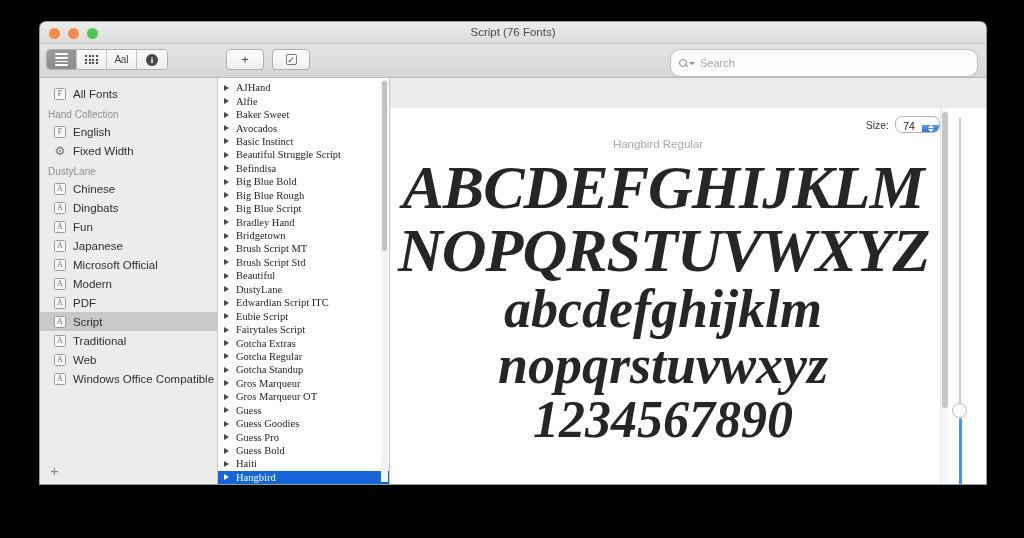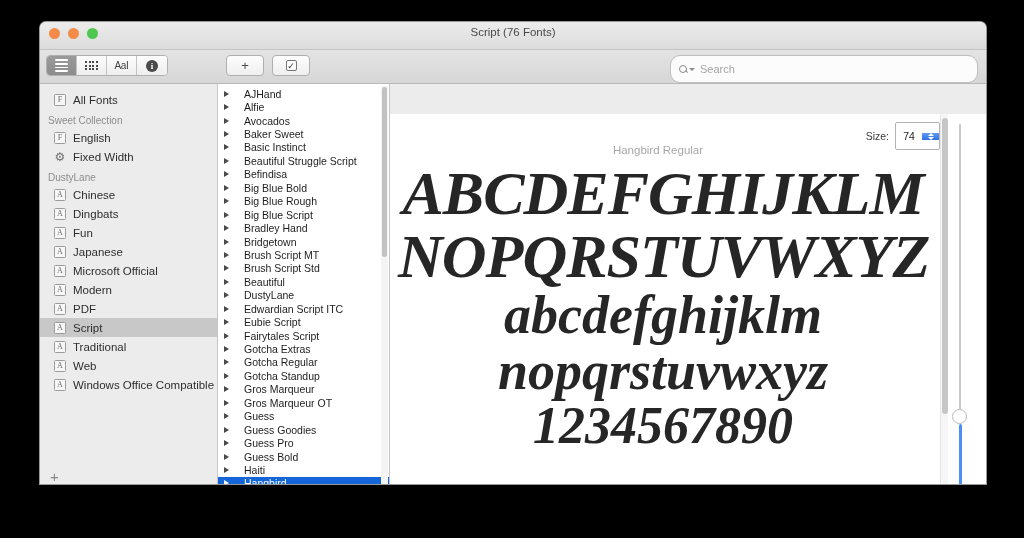--- a/index.html
+++ b/index.html
@@ -16,21 +16,21 @@
     position: absolute; left: 40px; top: 22px;
     width: 946px; height: 462px;
     background: #ececec;
     border-radius: 6px 6px 0 0;
     overflow: hidden;
     box-shadow: 0 0 0 1px #9a9a9a;
   }
 
   
   #titlebar {
-    position: relative; height: 28px;
+    position: relative; height: 22px;
     background: linear-gradient(#ececec, #dcdcdc);
     border-bottom: 1px solid #c4c4c4;
   }
   .lights { position: absolute; left: 9px; top: 6px; display: flex; gap: 8px; }
   .light { width: 11px; height: 11px; border-radius: 50%; }
   .light.close { background: #f58b48; }
   .light.min   { background: #f58b48; }
   .light.zoom  { background: #4fc64f; }
   #win-title {
     position: absolute; left: 0; right: 0; top: 4px;
@@ -145,23 +145,23 @@
     font-size: 15px; color: #8a8a8a; line-height: 1;
   }
 
   
   #fontlist {
     width: 172px; background: #fff;
     border-right: 1px solid #c6c6c6;
     position: relative; overflow: hidden; padding-top: 3px;
   }
   .font-row {
-    display: flex; align-items: center; gap: 15px;
+    display: flex; align-items: center; gap: 7px;
     height: 13.45px; padding-left: 6px;
-    font-size: 10.5px; color: #1d1d1d; white-space: nowrap;
+    font-size: 10.5px; color: #1d1d1d; white-space: nowrap; font-family: Liberation Serif, serif;
   }
   .font-row.selected { background: #1466d8; color: #fff; }
   .tri {
     width: 0; height: 0; flex: 0 0 auto;
     border-top: 3.4px solid transparent; border-bottom: 3.4px solid transparent;
     border-left: 5px solid #4a4a4a;
   }
   .font-row.selected .tri { border-left-color: #fff; }
 
   
@@ -175,22 +175,22 @@
   }
 
   
   #preview { flex: 1; background: #fff; position: relative; overflow: hidden; margin-top: 30px; }
   #size-bar {
     position: absolute; right: 46px; top: 8px;
     display: flex; align-items: center; gap: 6px;
   }
   #size-label { font-size: 10.5px; color: #3a3a3a; }
   #size-box {
-    display: flex; align-items: center; height: 28px;
-    border: 1px solid #b4b4b4; border-radius: 2px; overflow: hidden;
+    display: flex; align-items: flex-end; height: 17px;
+    border: 1px solid #b4b4b4; border-radius: 7px; overflow: hidden;
     background: #fff;
   }
   #size-value {
     width: 26px; font-size: 10.5px; color: #1d1d1d;
     display: flex; align-items: center; justify-content: center;
   }
   #size-stepper {
     width: 17px; background: linear-gradient(#5e9cf5, #2f72e3);
     display: flex; flex-direction: column; align-items: center; justify-content: center;
     gap: 1px;
@@ -304,21 +304,21 @@
     </div>
 
     <div id="body">
 
       <div id="sidebar">
         <div id="sidebar-groups">
             <div class="side-item">
               <span class="sq-icon">F</span>
               <span>All Fonts</span>
             </div>
-            <div class="side-head">Sweet Collection</div>
+            <div class="side-head">Hand Collection</div>
             <div class="side-item">
               <span class="sq-icon">F</span>
               <span>English</span>
             </div>
             <div class="side-item">
               <span class="gear-icon">⚙</span>
               <span>Fixed Width</span>
             </div>
             <div class="side-head">DustyLane</div>
             <div class="side-item">
@@ -374,25 +374,25 @@
             <div class="font-row">
               <span class="tri"></span>
               <span>AJHand</span>
             </div>
             <div class="font-row">
               <span class="tri"></span>
               <span>Alfie</span>
             </div>
             <div class="font-row">
               <span class="tri"></span>
+              <span>Baker Sweet</span>
+            </div>
+            <div class="font-row">
+              <span class="tri"></span>
               <span>Avocados</span>
-            </div>
-            <div class="font-row">
-              <span class="tri"></span>
-              <span>Baker Sweet</span>
             </div>
             <div class="font-row">
               <span class="tri"></span>
               <span>Basic Instinct</span>
             </div>
             <div class="font-row">
               <span class="tri"></span>
               <span>Beautiful Struggle Script</span>
             </div>
             <div class="font-row">

